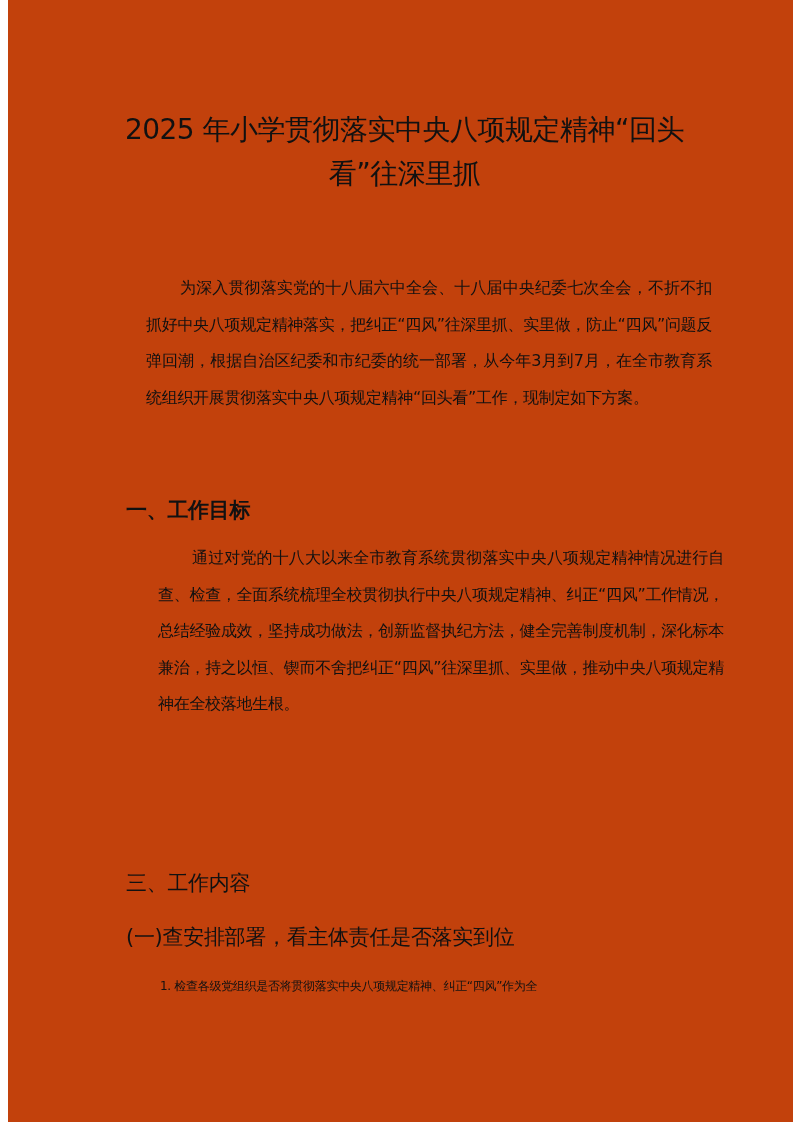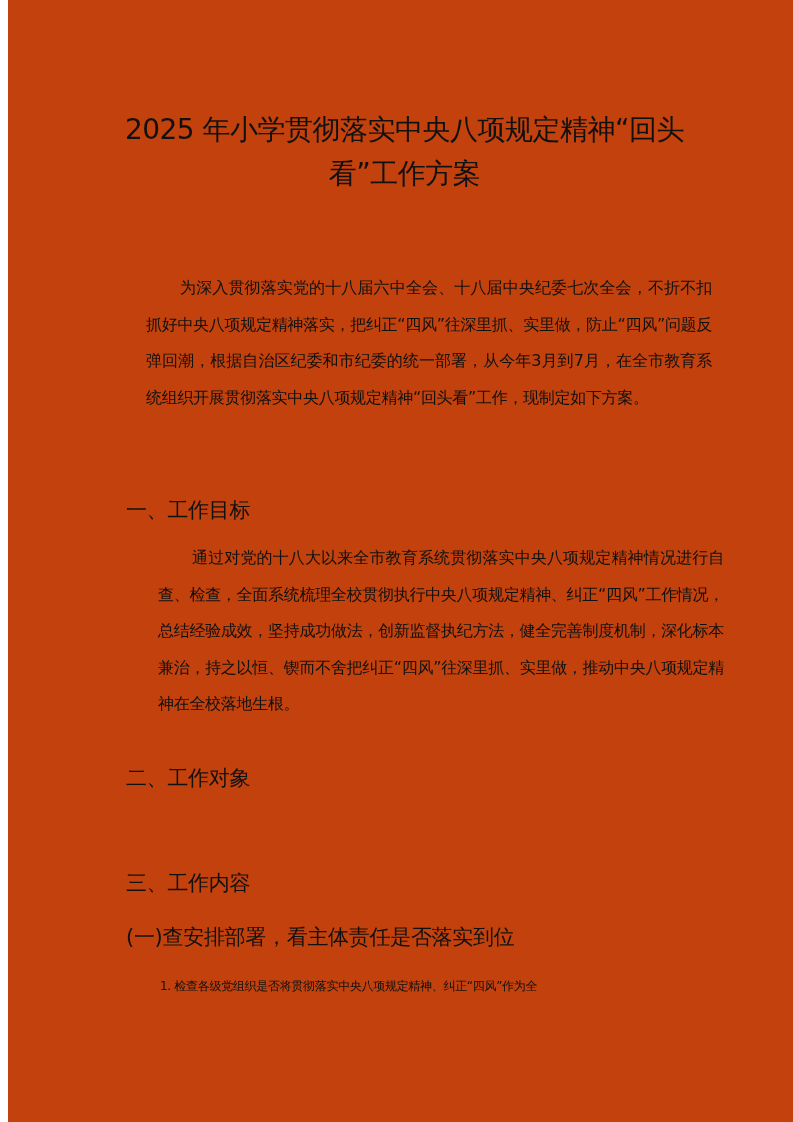--- a/index.html
+++ b/index.html
@@ -72,30 +72,29 @@
     white-space: nowrap;
   }
 </style>
 </head>
 <body>
 
 <div class="page">
 
   <div class="title">
     <div>2025 年小学贯彻落实中央八项规定精神“回头</div>
-    <div>看”工作方案</div>
+    <div>看”往深里抓</div>
   </div>
 
   <div class="para" style="top: 270px; margin-left: 20px;">为深入贯彻落实党的十八届六中全会、十八届中央纪委七次全会，不折不扣抓好中央八项规定精神落实，把纠正“四风”往深里抓、实里做，防止“四风”问题反弹回潮，根据自治区纪委和市纪委的统一部署，从今年3月到7月，在全市教育系统组织开展贯彻落实中央八项规定精神“回头看”工作，现制定如下方案。</div>
 
-  <div class="h1" style="top: 495px;">一、工作目标</div>
+  <div class="h1" style="top: 495px; font-weight: bold;">一、工作目标</div>
 
   <div class="para" style="top: 540px; margin-left: 32px;">通过对党的十八大以来全市教育系统贯彻落实中央八项规定精神情况进行自查、检查，全面系统梳理全校贯彻执行中央八项规定精神、纠正“四风”工作情况，总结经验成效，坚持成功做法，创新监督执纪方法，健全完善制度机制，深化标本兼治，持之以恒、锲而不舍把纠正“四风”往深里抓、实里做，推动中央八项规定精神在全校落地生根。</div>
 
-  <div class="h1" style="top: 763px;">二、工作对象</div>
 
 
   <div class="h1" style="top: 868px;">三、工作内容</div>
 
   <div class="h2" style="top: 922px;">(一)查安排部署，看主体责任是否落实到位</div>
 
   <div class="item" style="top: 974px;">1. 检查各级党组织是否将贯彻落实中央八项规定精神、纠正“四风”作为全</div>
 
 </div>
 

